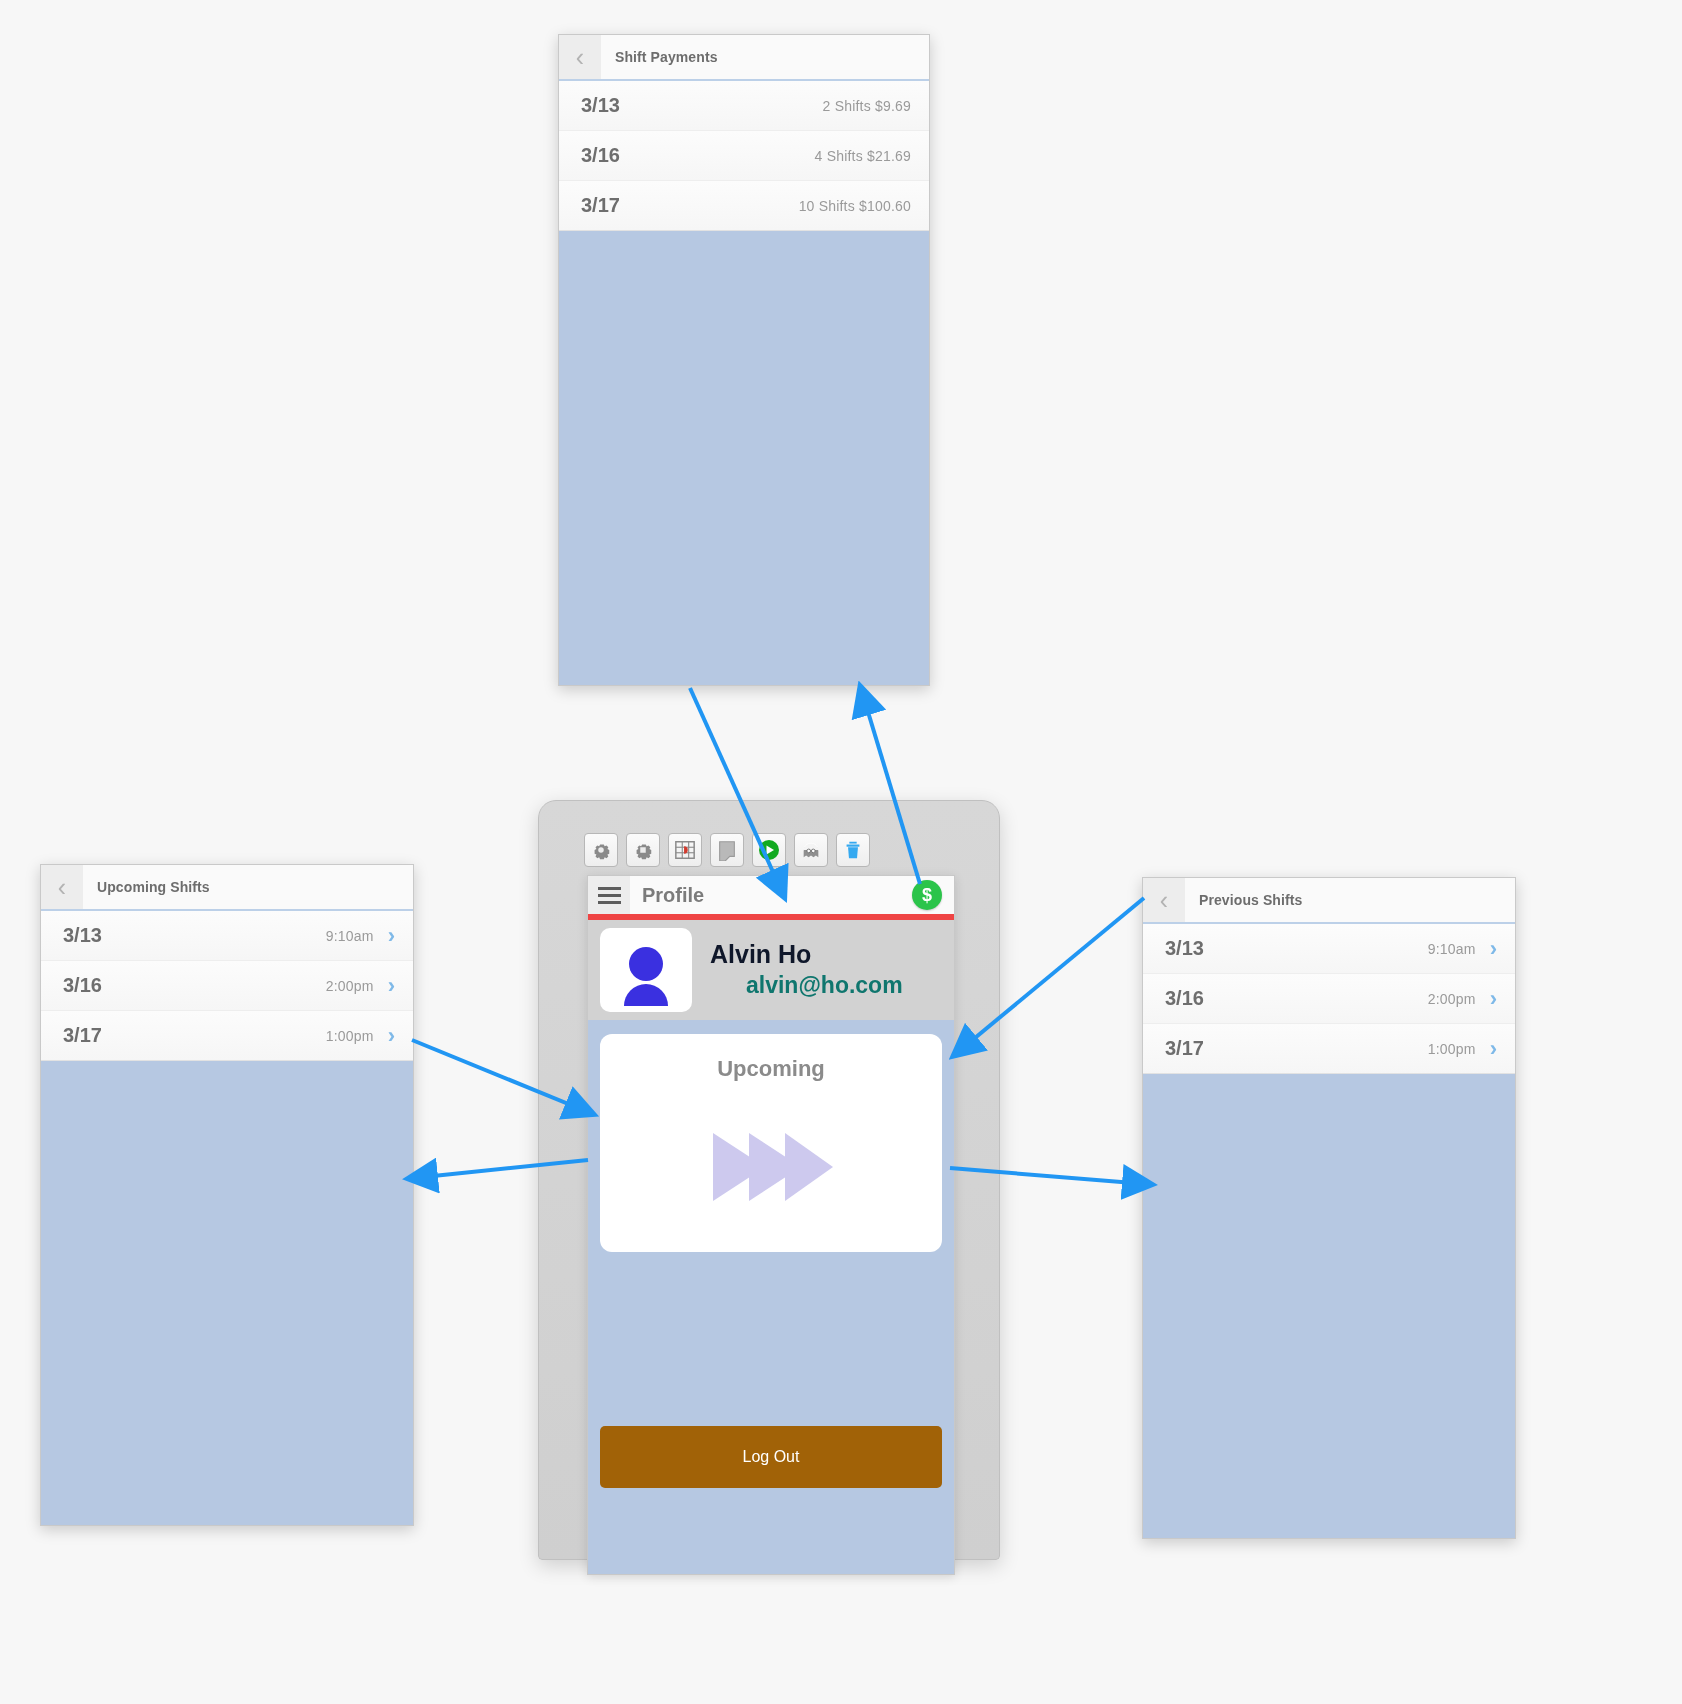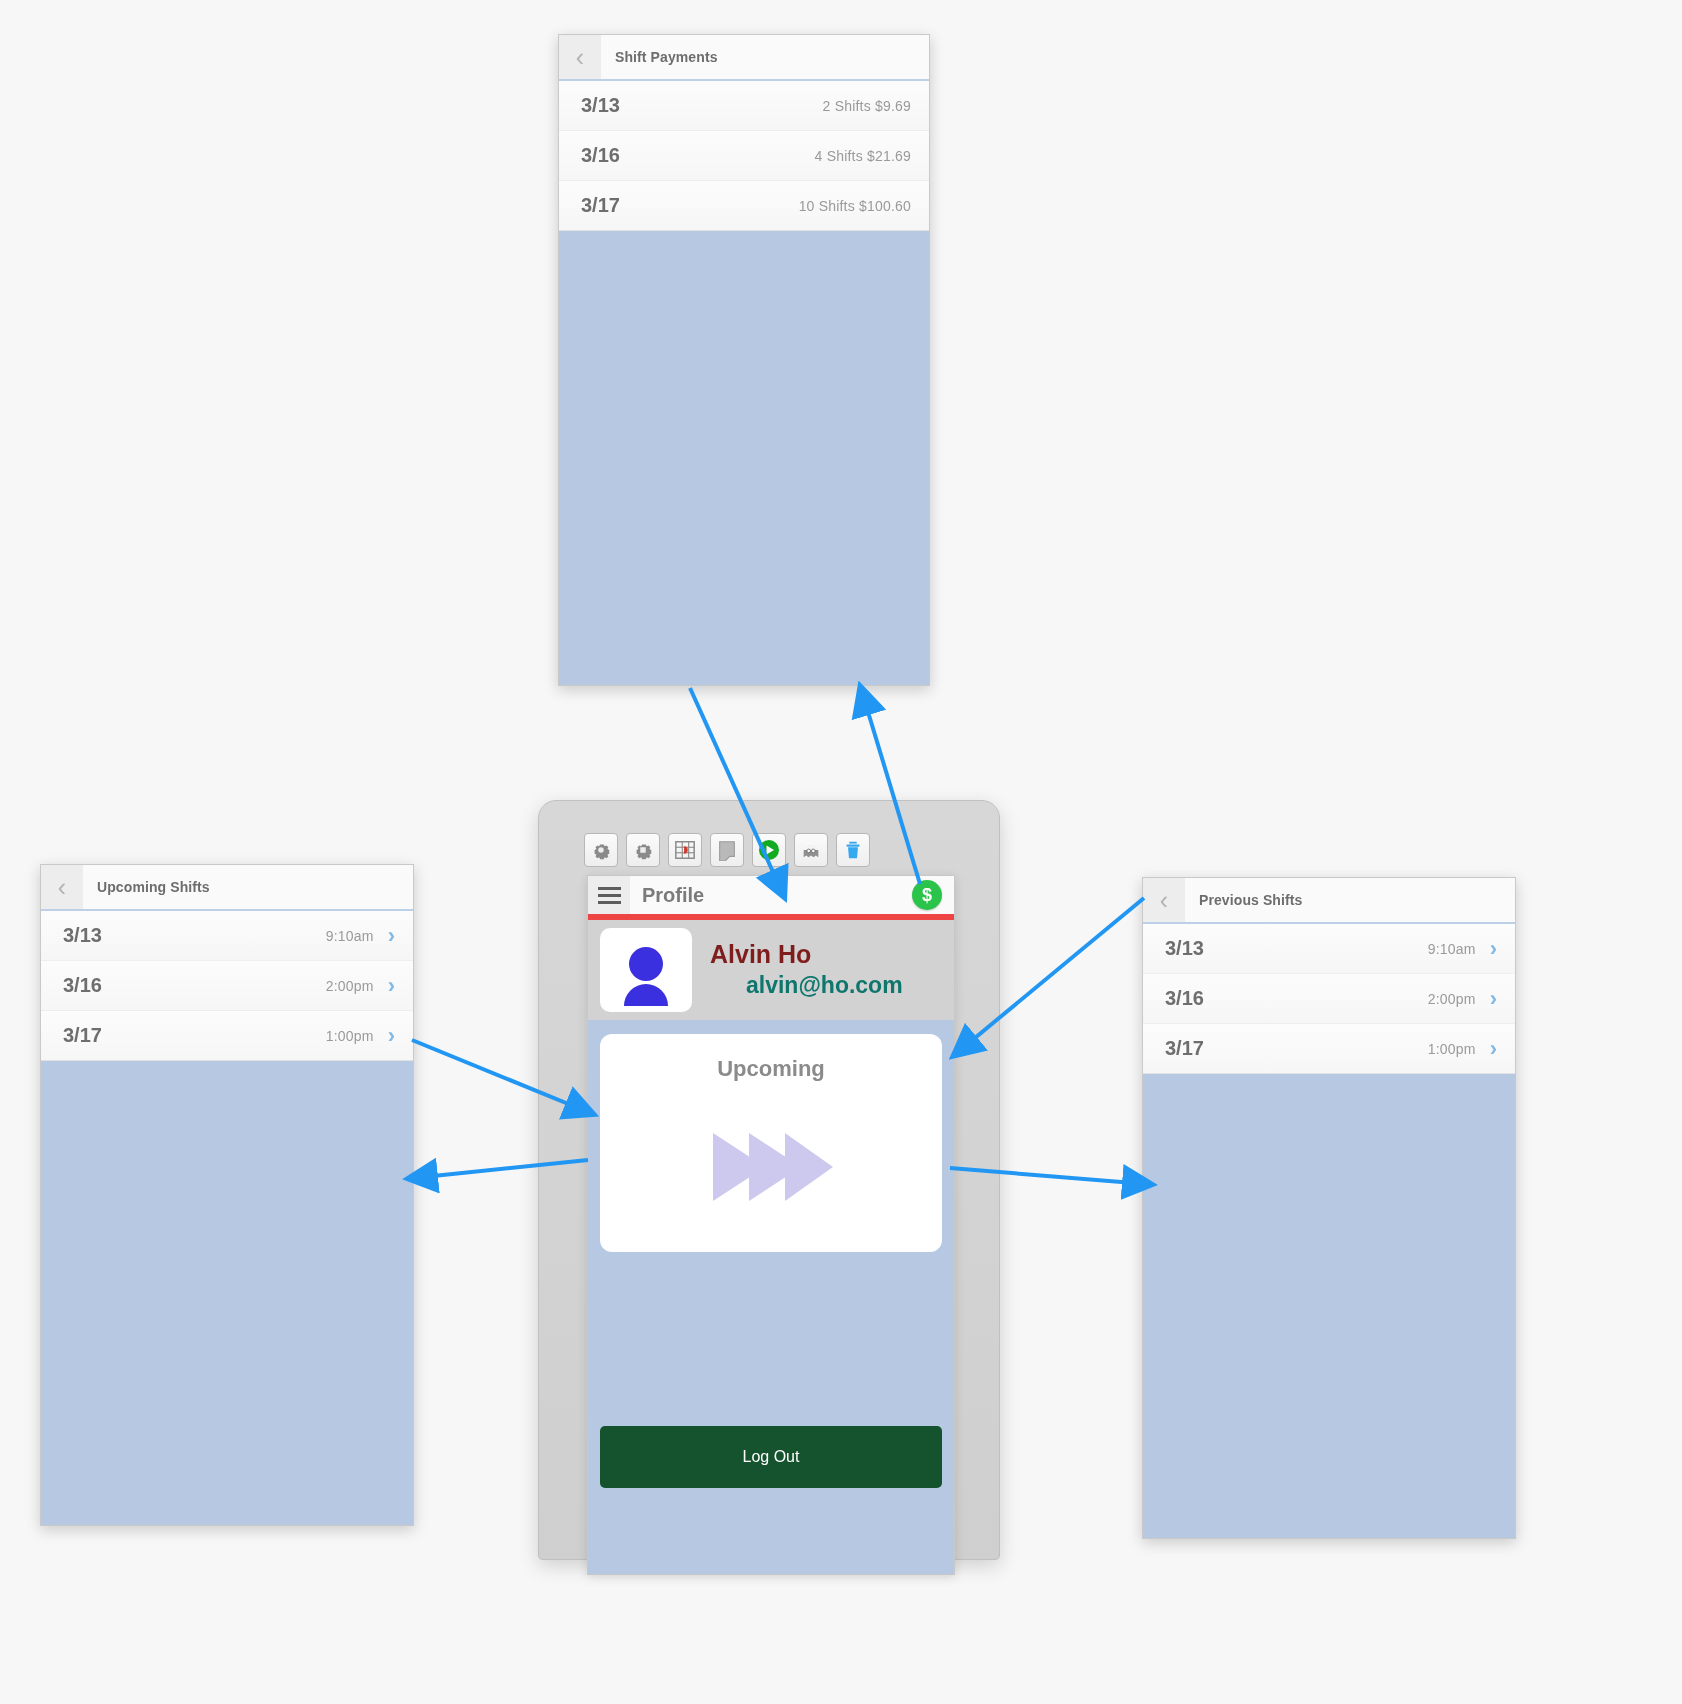--- a/index.html
+++ b/index.html
@@ -116,35 +116,35 @@
   }
   #profile-block {
     height: 100px; background: #d2d2d2;
     display: flex; align-items: center; padding: 0 12px;
   }
   #avatar {
     width: 92px; height: 84px; background: #fff; border-radius: 10px;
     display: flex; align-items: flex-end; justify-content: center; overflow: hidden;
   }
   #profile-text { padding-left: 18px; }
-  #profile-name { font-size: 25px; font-weight: bold; color: #7f1d1d; line-height: 1.25; }
+  #profile-name { font-size: 25px; font-weight: bold; color: #0f172a; line-height: 1.25; }
   #profile-email { font-size: 23px; font-weight: bold; color: #0f766e; line-height: 1.3; margin-left: 36px; }
 
   #cards { display: flex; gap: 4px; padding: 14px 12px 0 12px; }
   .card {
     flex: 1; height: 218px; background: #fff; border-radius: 12px;
     display: flex; flex-direction: column; align-items: center;
     padding-top: 22px;
   }
   .card-label { font-size: 22px; font-weight: bold; color: #8b8b8b; }
   .card-art { flex: 1; display: flex; align-items: center; justify-content: center; width: 100%; }
 
   #logout {
     position: absolute; left: 12px; right: 12px; bottom: 86px;
-    height: 62px; background: #14532d; border-radius: 5px;
+    height: 62px; background: #a16207; border-radius: 5px;
     display: flex; align-items: center; justify-content: center;
     color: #ffffff; font-size: 16px;
   }
 </style>
 </head>
 <body>
 
 <div id="stage">
 
   <svg class="arrows">

